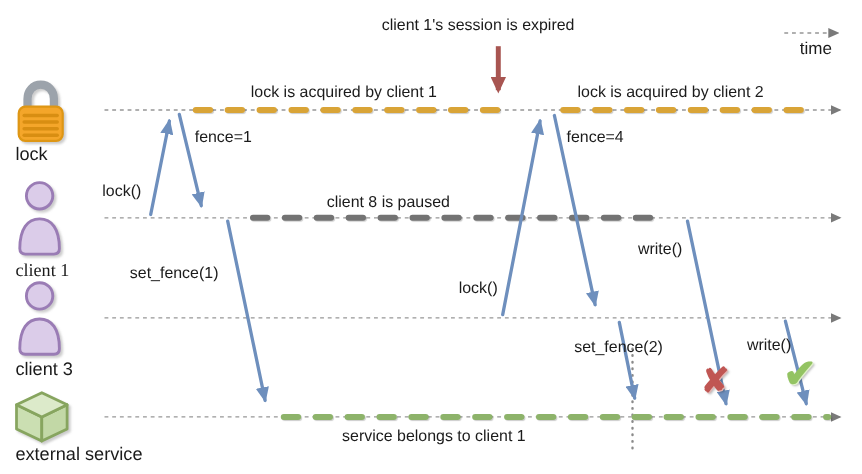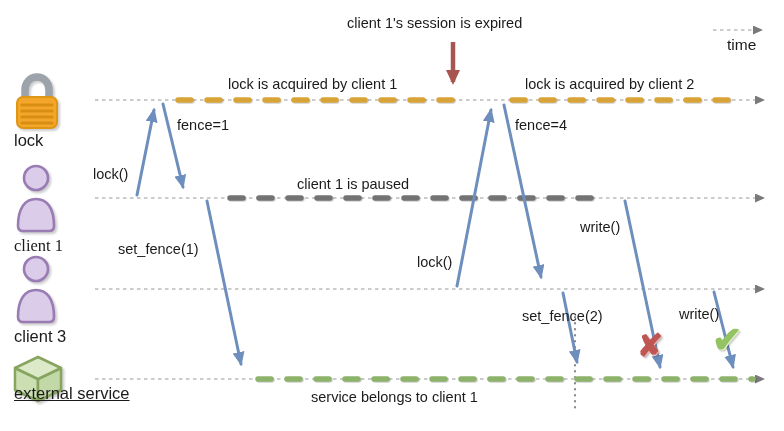--- a/index.html
+++ b/index.html
@@ -113,34 +113,34 @@
 
   <div class="lbl" style="left:727px;top:36px;font-size:15.5px;">time</div>
 
   <div class="lbl" style="left:228px;top:77px;">lock is acquired by client 1</div>
   <div class="lbl" style="left:525px;top:77px;">lock is acquired by client 2</div>
 
   <div class="lbl" style="left:177px;top:118px;">fence=1</div>
   <div class="lbl" style="left:515px;top:118px;">fence=4</div>
 
   <div class="lbl" style="left:93px;top:167px;">lock()</div>
-  <div class="lbl" style="left:297px;top:177px;">client 1 is paused</div>
+  <div class="lbl" style="left:297px;top:177px;">client 8 is paused</div>
 
   <div class="lbl" style="left:118px;top:222px;margin-top:20px;">set_fence(1)</div>
 
   <div class="lbl" style="left:417px;top:255px;">lock()</div>
 
   <div class="lbl" style="left:474px;top:309px;margin-left:48px;">set_fence(2)</div>
 
   <div class="lbl" style="left:580px;top:220px;">write()</div>
   <div class="lbl" style="left:679px;top:307px;">write()</div>
 
   <div class="lbl" style="left:311px;top:390px;">service belongs to client 1</div>
 
   <div class="lbl actor-lbl" style="left:14px;top:131px;">lock</div>
   <div class="lbl actor-lbl" style="left:14px;top:237px;font-family:Liberation Serif, serif;">client 1</div>
   <div class="lbl actor-lbl" style="left:14px;top:327px;">client 3</div>
-  <div class="lbl actor-lbl" style="left:14px;top:384px;text-decoration:underline;">external service</div>
+  <div class="lbl actor-lbl" style="left:14px;top:404px;">external service</div>
 
   <div class="mark mark-x" style="left:637px;top:327px;">✘</div>
   <div class="mark mark-check" style="left:712px;top:319px;">✔</div>
 
 </div>
 
 </body></html>

